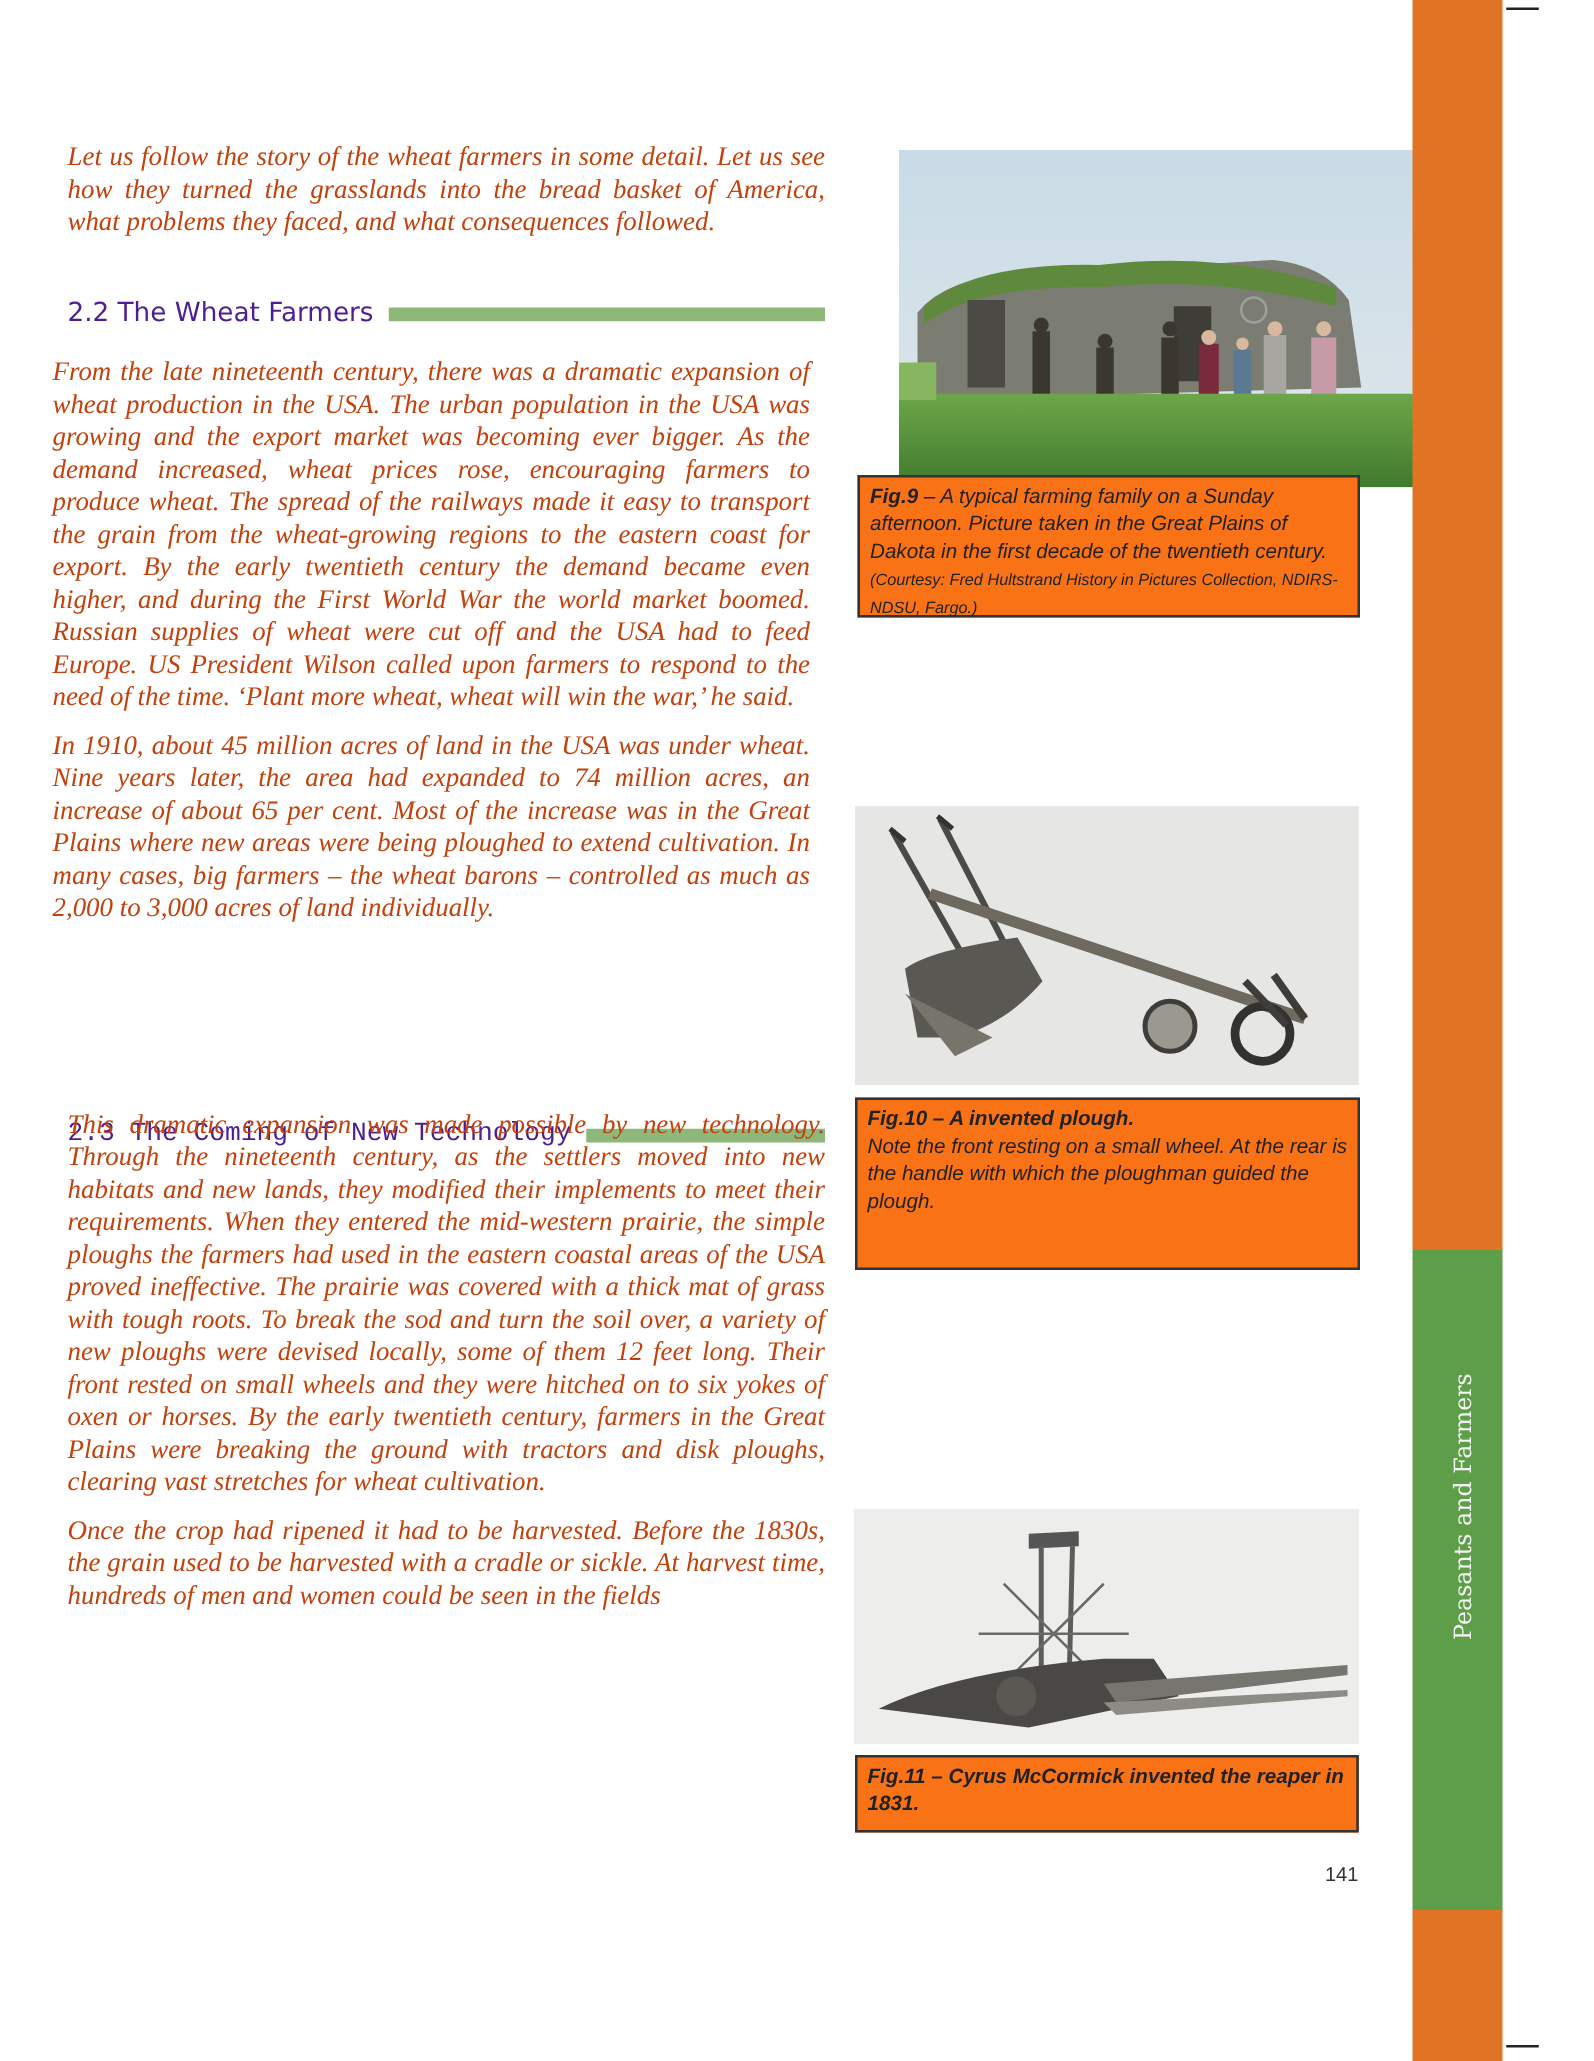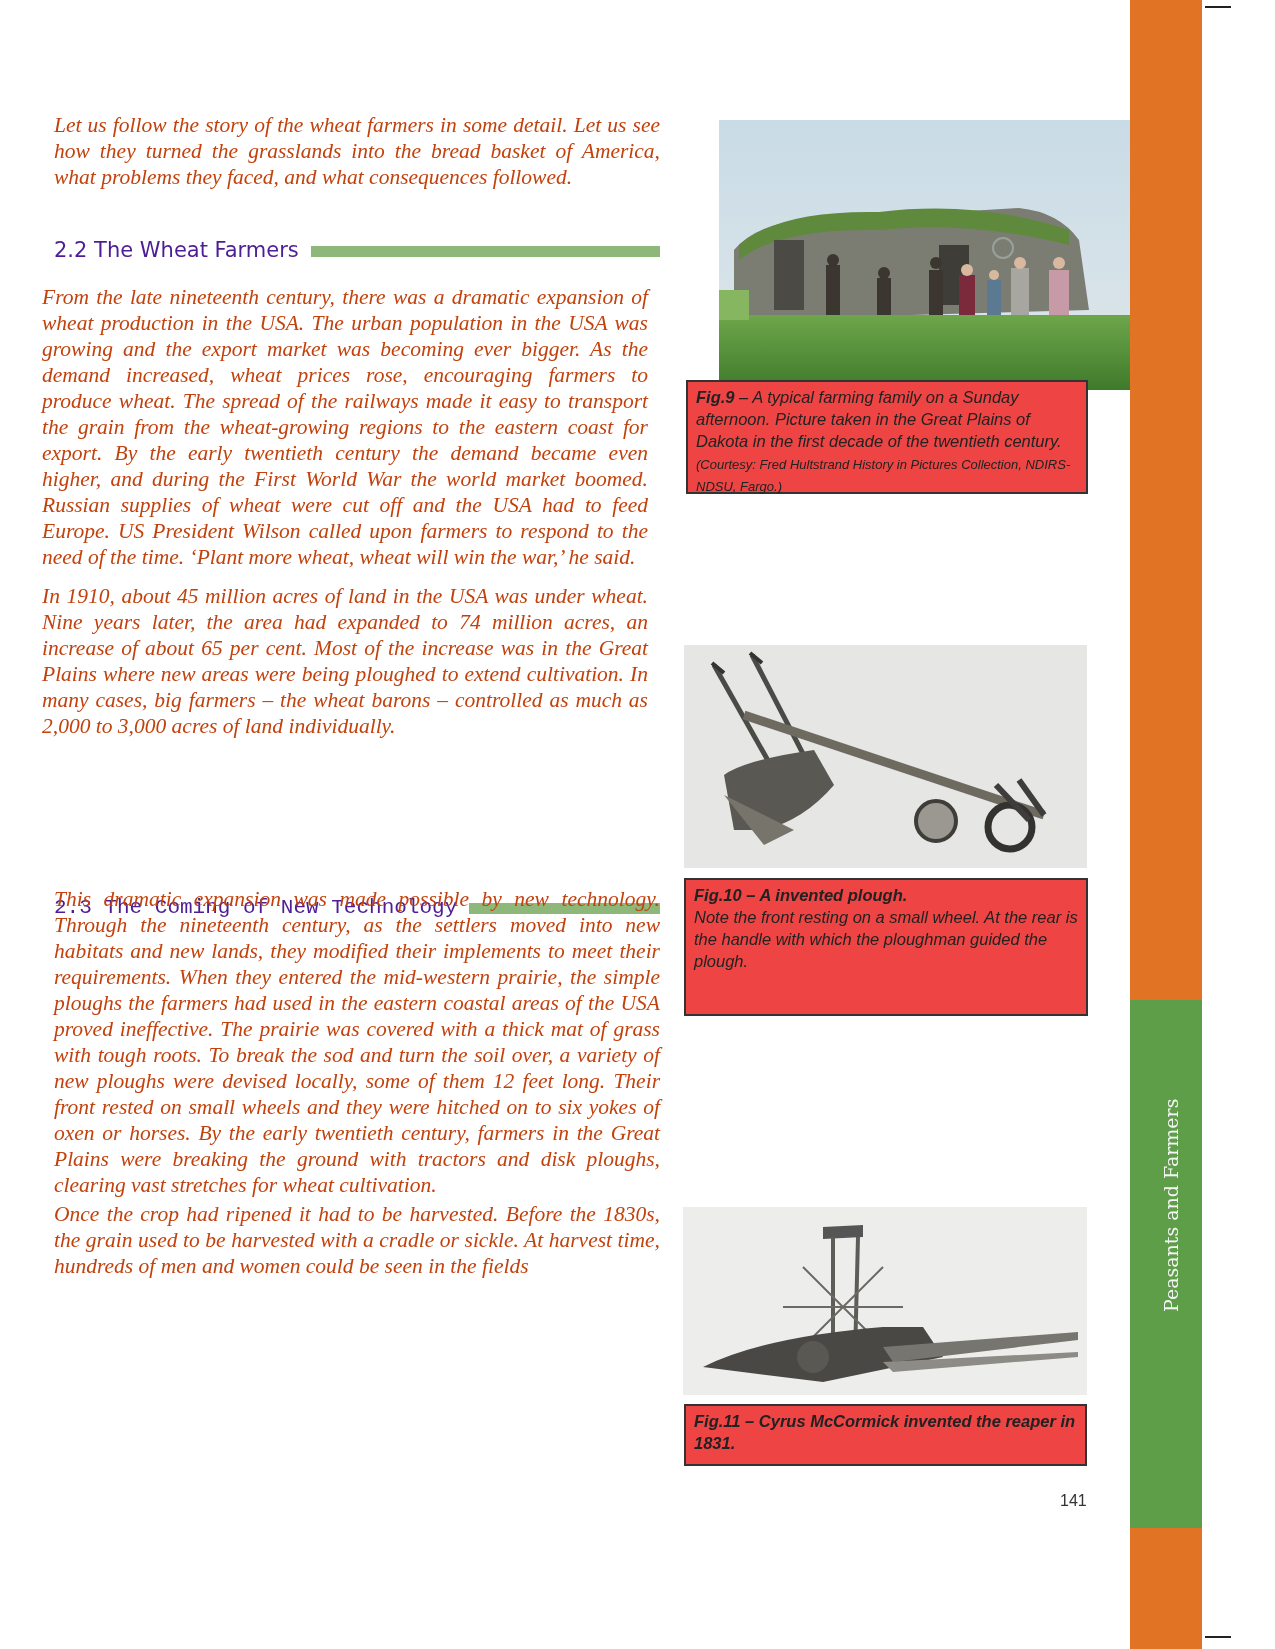--- a/index.html
+++ b/index.html
@@ -3,21 +3,21 @@
 <meta charset="utf-8">
 <style>
   html, body { margin: 0; padding: 0; }
   body { width: 1275px; height: 1649px; position: relative; background: #ffffff; overflow: hidden; }
   .abs { position: absolute; }
   .body-text { font-family: "Liberation Serif", "DejaVu Serif", serif; font-size: 21.5px; line-height: 26px; color: #c2410c; text-align: justify; font-style: italic; }
   .para { margin: 0; }
   .heading { font-family: "DejaVu Sans", "Liberation Sans", sans-serif; font-size: 21px; color: #4c1d95; display: flex; align-items: center; white-space: nowrap; }
   .heading .bar { flex: 1; height: 11px; background: #8db87a; margin-left: 12px; margin-top: 2px; }
   .photo { position: absolute; overflow: hidden; }
-  .caption { position: absolute; border: 2px solid #333; background: #ef4444; font-family: "Liberation Sans", "DejaVu Sans", sans-serif; font-style: italic; font-size: 16.5px; line-height: 22px; color: #222; padding: 4px 8px; box-sizing: border-box; }
+  .caption { position: absolute; border: 2px solid #333; background: #f97316; font-family: "Liberation Sans", "DejaVu Sans", sans-serif; font-style: italic; font-size: 16.5px; line-height: 22px; color: #222; padding: 4px 8px; box-sizing: border-box; }
   .caption b { font-weight: bold; }
   .caption .small { font-size: 13px; line-height: 18px; }
   .side-orange { position: absolute; left: 1130px; width: 72px; background: #e07424; }
   .side-green { position: absolute; left: 1130px; width: 72px; background: #5e9e48; }
   .side-label { position: absolute; left: 1130px; width: 72px; color: #f4f4f4; font-family: "DejaVu Serif", "Liberation Serif", serif; font-size: 19px; white-space: nowrap; }
   .side-label span { position: absolute; transform: rotate(-90deg); transform-origin: left top; }
   .crop-mark { position: absolute; height: 2px; background: #222; width: 26px; }
   .page-num { position: absolute; font-family: "Liberation Sans", sans-serif; font-size: 16px; color: #333; }
 </style>
 </head>
@@ -37,21 +37,21 @@
   <p class="para" style="margin-top:13px;">In 1910, about 45 million acres of land in the USA was under wheat. Nine years later, the area had expanded to 74 million acres, an increase of about 65 per cent. Most of the increase was in the Great Plains where new areas were being ploughed to extend cultivation. In many cases, big farmers – the wheat barons – controlled as much as 2,000 to 3,000 acres of land individually.</p>
 </div>
 
 <div class="abs heading" style="left:54px; top:896px; width:606px;font-family:Liberation Mono, monospace;">
   <span>2.3 The Coming of New Technology</span>
   <span class="bar"></span>
 </div>
 
 <div class="abs body-text" style="left:54px; top:886px; width:606px;">
   <p class="para">This dramatic expansion was made possible by new technology. Through the nineteenth century, as the settlers moved into new habitats and new lands, they modified their implements to meet their requirements. When they entered the mid-western prairie, the simple ploughs the farmers had used in the eastern coastal areas of the USA proved ineffective. The prairie was covered with a thick mat of grass with tough roots. To break the sod and turn the soil over, a variety of new ploughs were devised locally, some of them 12 feet long. Their front rested on small wheels and they were hitched on to six yokes of oxen  or horses. By the early twentieth century, farmers in the Great Plains were breaking the ground with tractors and disk ploughs, clearing vast stretches for wheat cultivation.</p>
-  <p class="para" style="margin-top:3px;">Once the crop had ripened it had to be harvested. Before the 1830s, the grain used to be harvested with a cradle or sickle. At harvest time, hundreds of men and women could be seen in the fields</p>
+  <p class="para" style="margin-top:13px;">Once the crop had ripened it had to be harvested. Before the 1830s, the grain used to be harvested with a cradle or sickle. At harvest time, hundreds of men and women could be seen in the fields</p>
 </div>
 
 <div class="photo" style="left:719px; top:120px; width:424px; height:270px;" title="Farming family standing in front of a sod house">
   <svg width="424" height="270" viewBox="0 0 424 270">
     <defs>
       <linearGradient id="sky" x1="0" y1="0" x2="0" y2="1">
         <stop offset="0" stop-color="#c9dbe6"></stop>
         <stop offset="1" stop-color="#dfe7ea"></stop>
       </linearGradient>
       <linearGradient id="grass" x1="0" y1="0" x2="0" y2="1">

